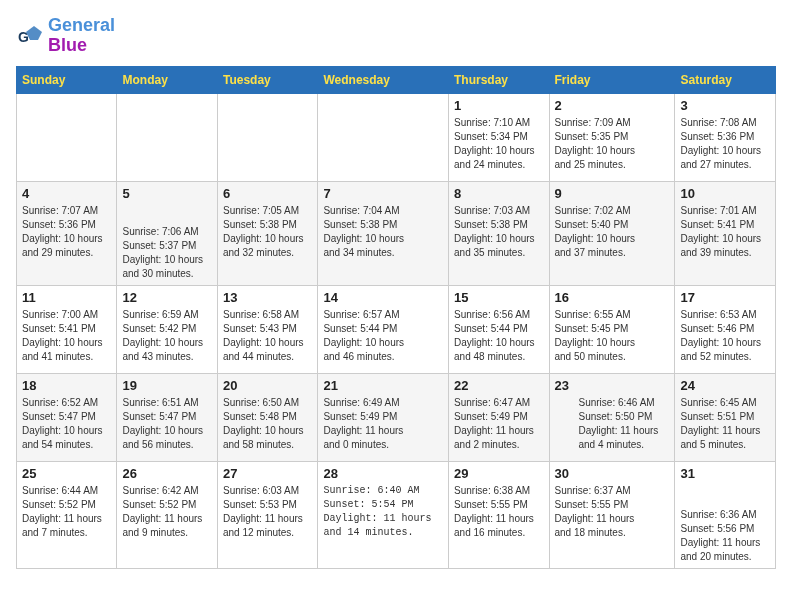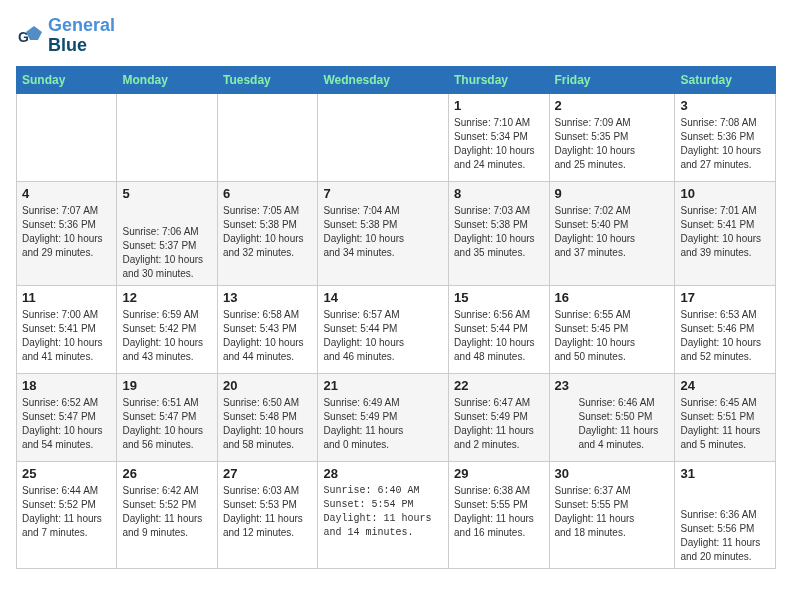--- a/index.html
+++ b/index.html
@@ -46,21 +46,21 @@
       font-size: 16px;
       color: #555;
     }
     table {
       width: 100%;
       border-collapse: collapse;
       font-size: 11px;
     }
     thead tr th {
       background: #2970b8;
-      color: #86efac;
+      color: #fde047;
       text-align: left;
       padding: 6px 5px;
       font-size: 12px;
       font-weight: bold;
       border: 1px solid #2970b8;
     }
     tbody tr td {
       border: 1px solid #ccc;
       vertical-align: top;
       padding: 4px 5px;
@@ -89,21 +89,21 @@
 <body>
 
 <div class="header">
   <div class="logo">
     <svg class="logo-icon" viewBox="0 0 28 28">
       <text x="2" y="20" font-size="14" font-weight="bold" fill="#1a3a5c">G</text>
       <polygon points="18,4 26,10 22,18 14,18 10,10" fill="#2970b8" opacity="0.8"></polygon>
     </svg>
     <div class="logo-text">
       <div><span>General</span></div>
-      <div style="color:#0c4a6e">Blue</div>
+      <div style="color:#a21caf">Blue</div>
     </div>
   </div>
   <div class="title-block">
     <div class="main-title"></div>
     <div class="subtitle"></div>
   </div>
 </div>
 
 <table>
   <thead>

